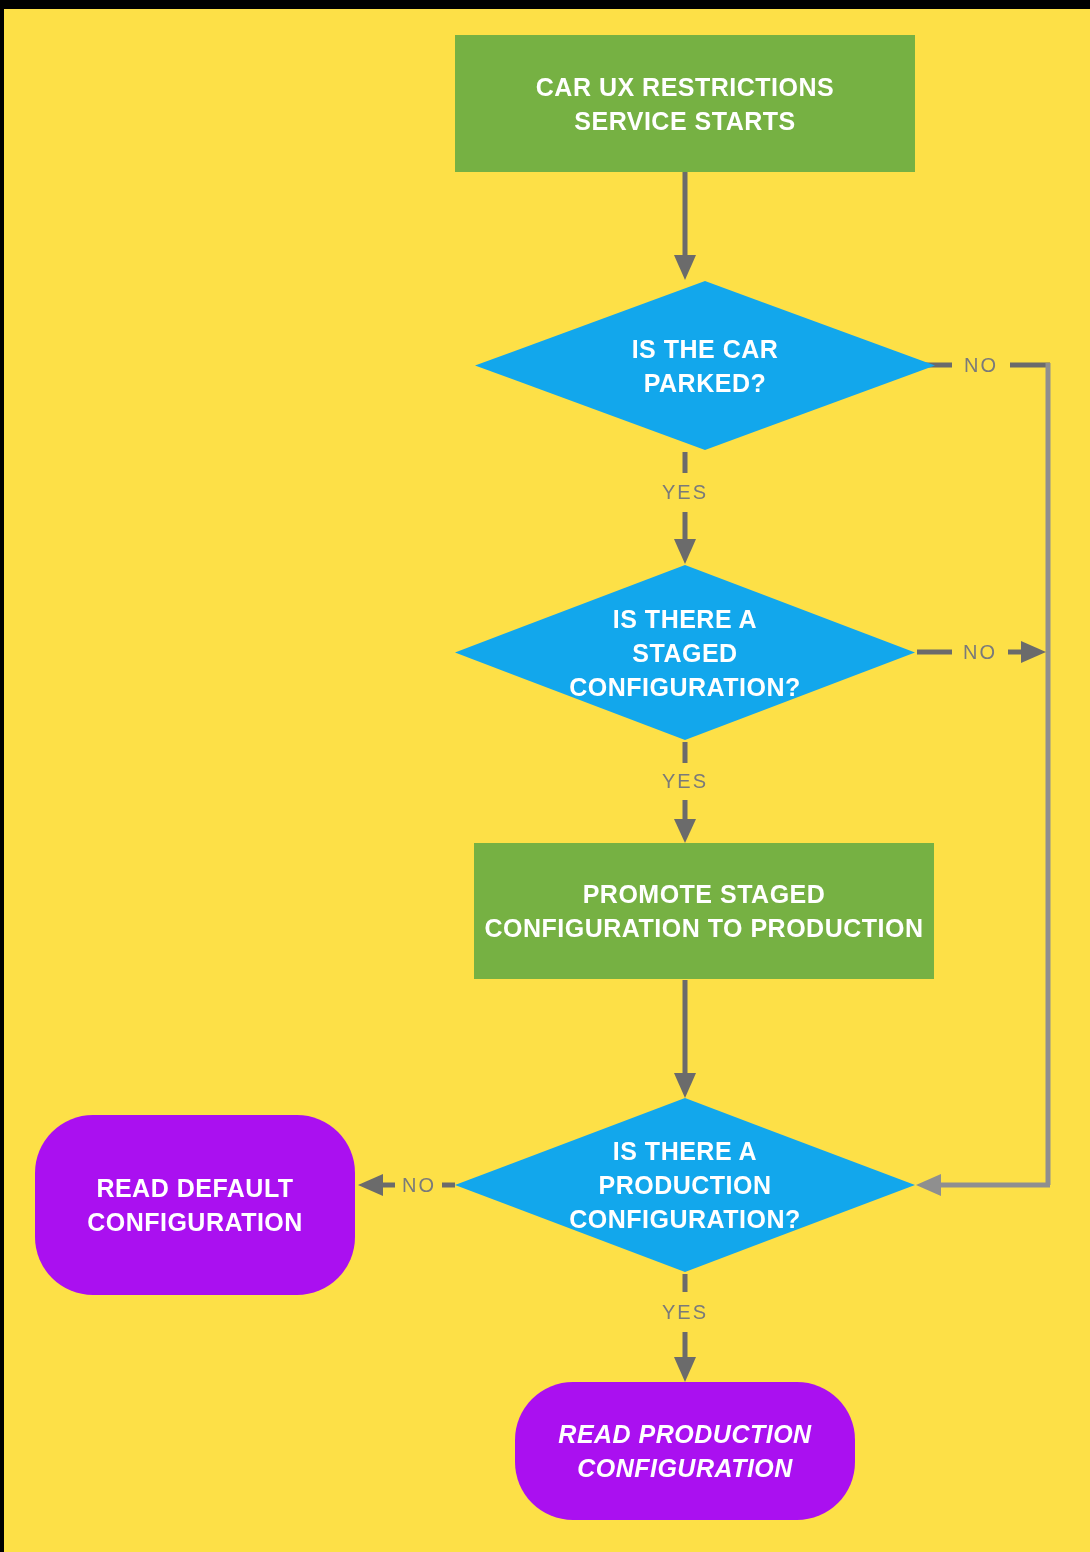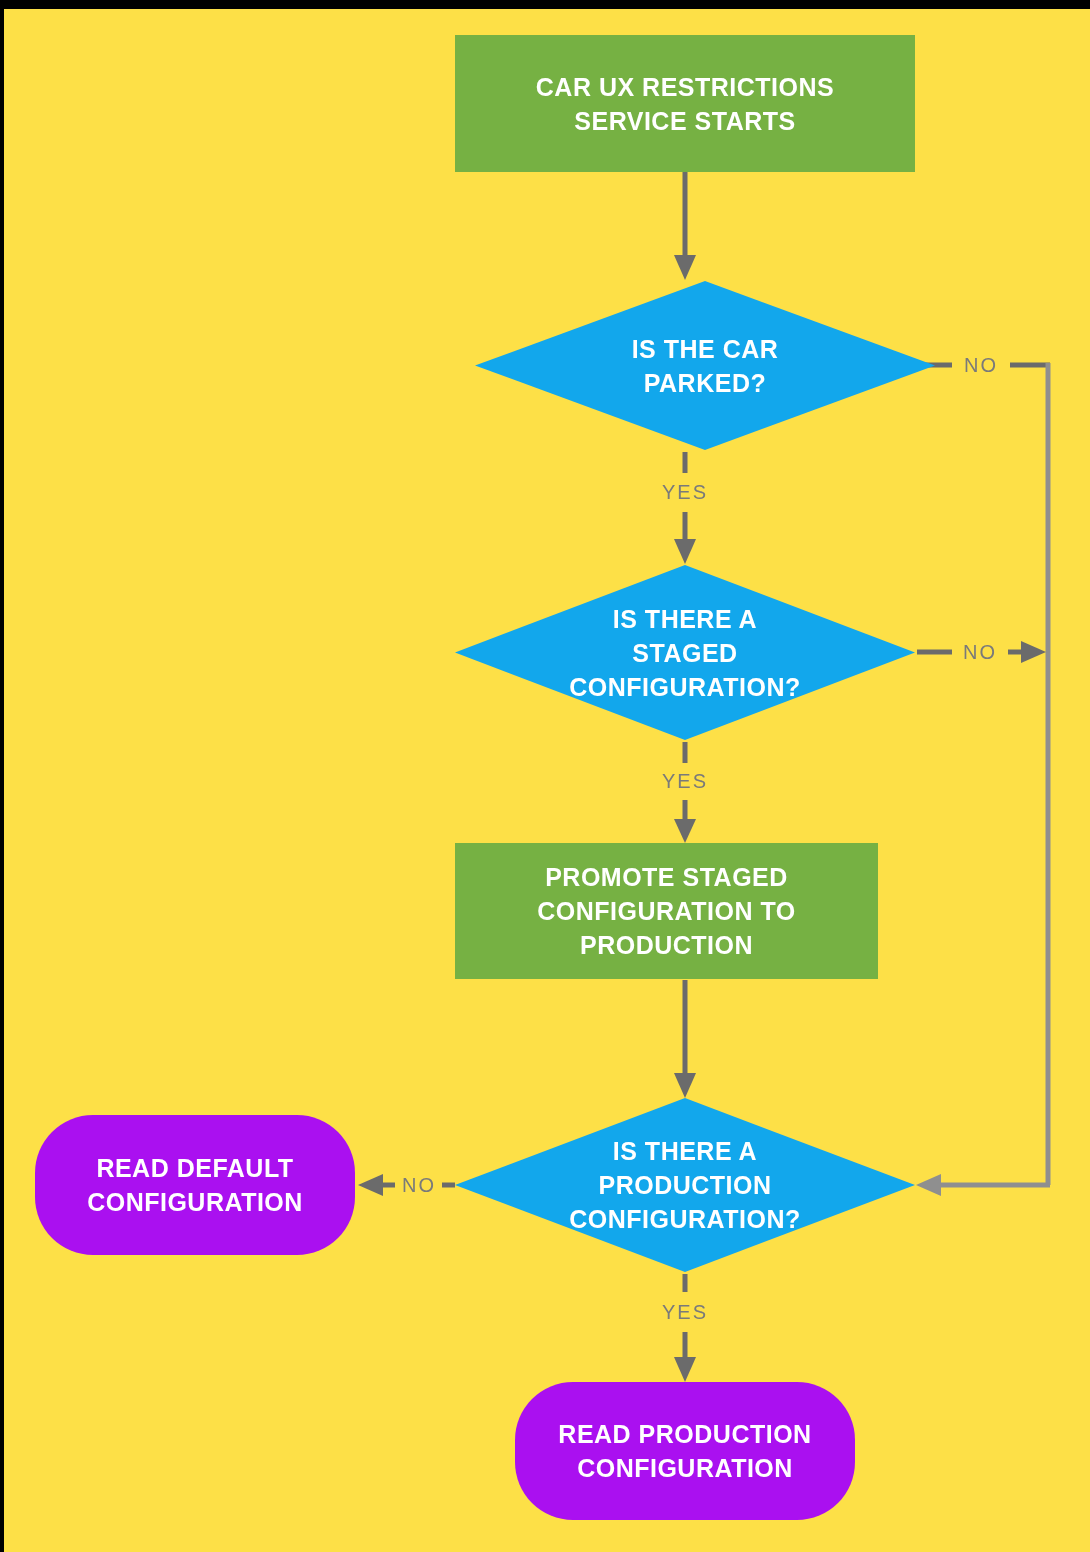--- a/index.html
+++ b/index.html
@@ -56,24 +56,24 @@
   }
   .stroke-dark  { stroke: var(--arrow-dark);  stroke-width: 5; fill: none; }
   .stroke-light { stroke: var(--arrow-light); stroke-width: 5; fill: none; }
   .head-dark    { fill: var(--arrow-dark);  stroke: none; }
   .head-light   { fill: var(--arrow-light); stroke: none; }
 
   
   #n-start   { left: 455px; top: 35px;   width: 460px; height: 137px; }
   #n-parked  { left: 475px; top: 281px;  width: 460px; height: 169px; }
   #n-staged  { left: 455px; top: 565px;  width: 460px; height: 175px; }
-  #n-promote { left: 455px; top: 843px;  width: 423px; height: 136px; }
+  #n-promote { left: 474px; top: 843px;  width: 460px; height: 136px; }
   #n-prod    { left: 455px; top: 1098px; width: 460px; height: 174px; }
-  #n-default { left: 35px;  top: 1115px; width: 320px; height: 140px; }
-  #n-readprod{ left: 515px; top: 1382px; width: 340px; height: 138px; }
+  #n-default { left: 35px;  top: 1115px; width: 320px; height: 180px; }
+  #n-readprod{ left: 515px; top: 1382px; width: 340px; height: 138px; font-style: italic; }
 
   #lbl-no1  { left: 981px; top: 365px;  }
   #lbl-yes1 { left: 685px; top: 492px;  }
   #lbl-no2  { left: 980px; top: 652px;  }
   #lbl-yes2 { left: 685px; top: 781px;  }
   #lbl-no3  { left: 419px; top: 1185px; }
   #lbl-yes3 { left: 685px; top: 1312px; }
 </style>
 </head>
 <body>

